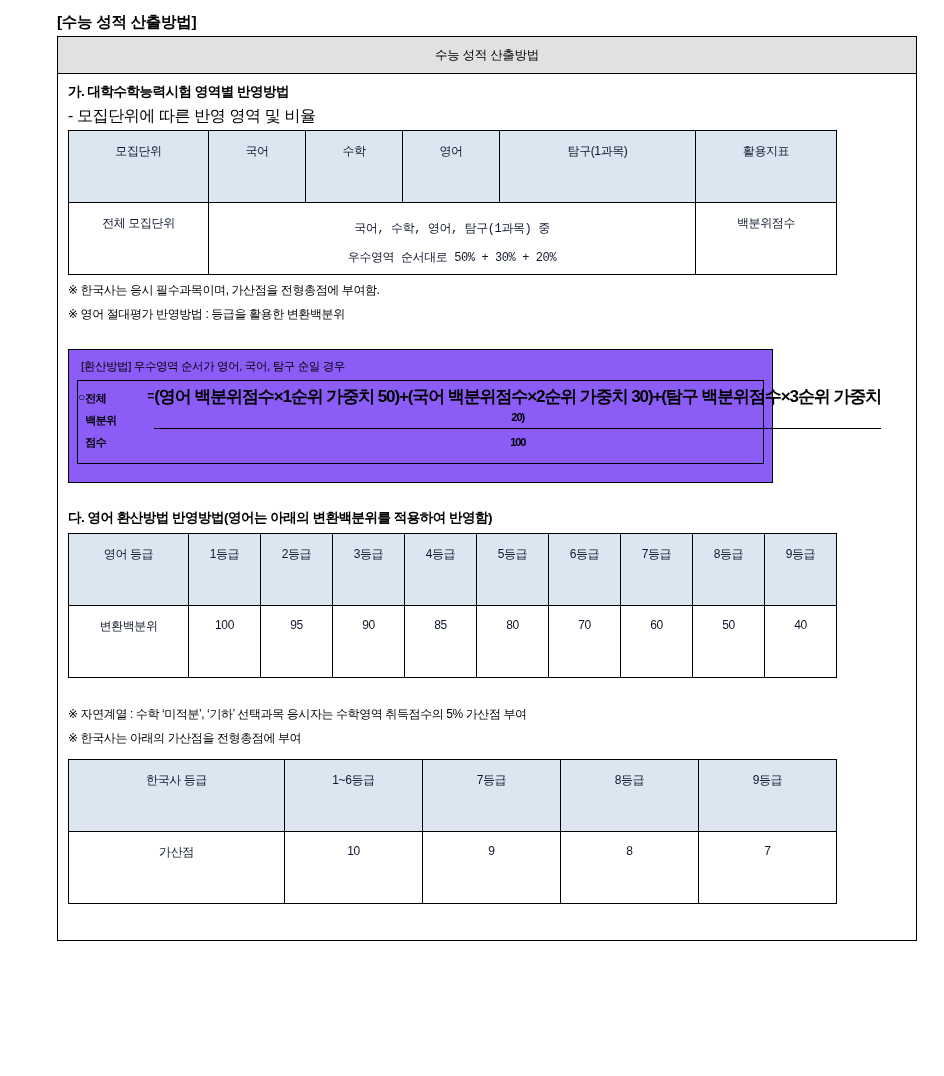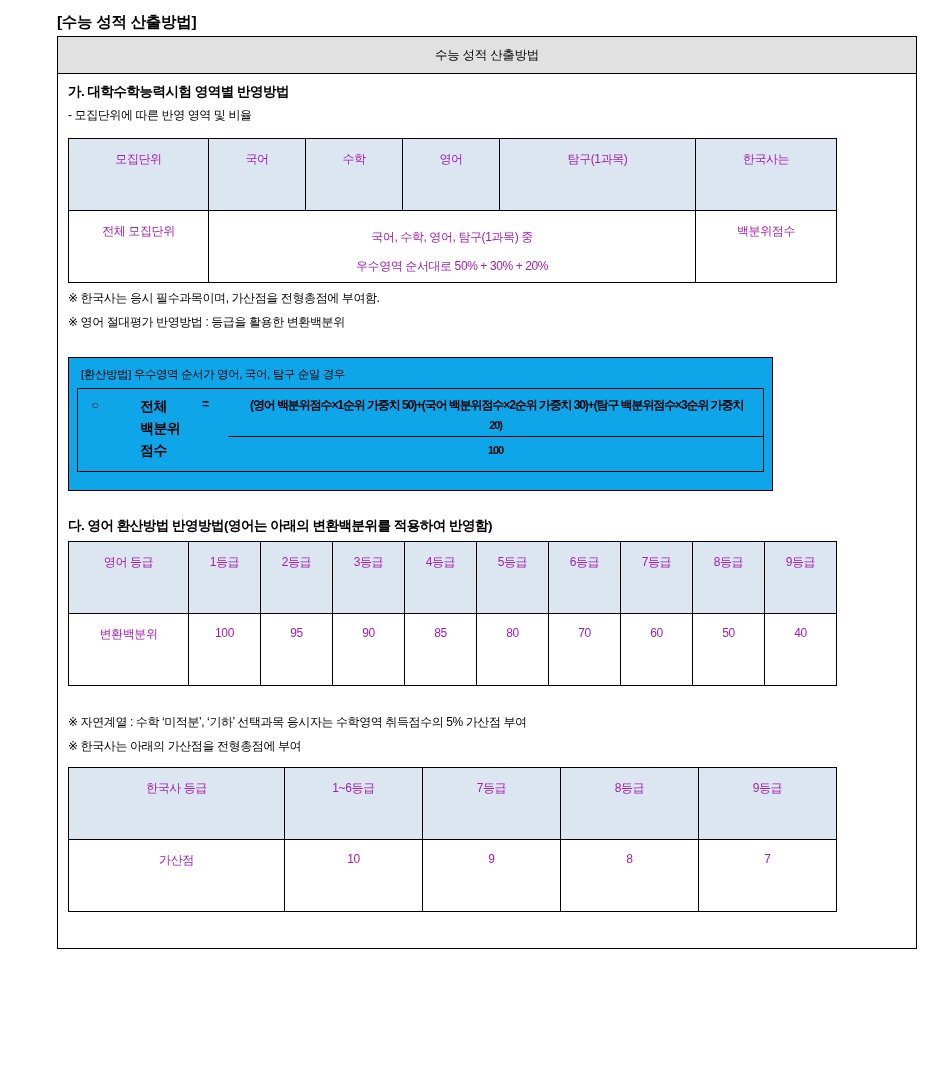--- a/index.html
+++ b/index.html
@@ -59,23 +59,23 @@
   
   .sec-head {
     font-size: 13.5px;
     font-weight: bold;
     letter-spacing: -0.5px;
     margin: 0 0 6px 2px;
     line-height: 18px;
   }
 
   .sub-line {
-    font-size: 12px;
+    font-size: 16px;
     letter-spacing: -0.4px;
-    margin: 0 0 14px 2px;
+    margin: 0 0 6px 2px;
     line-height: 17px;
   }
   .note-line {
     font-size: 12px;
     letter-spacing: -0.4px;
     margin: 7px 0 0 2px;
     line-height: 17px;
   }
 
   
@@ -86,44 +86,45 @@
     margin: 0 0 0 2px;
     border: 1.6px solid #000000;
   }
   table.grid td {
     border: 1px solid #000000;
     text-align: center;
     font-size: 12px;
     letter-spacing: -0.4px;
     vertical-align: top;
     padding-top: 12px;
-    color: #a21caf;
+    color: #0f172a;
   }
   table.grid tr.head td {
     background: #dce6f1;
   }
   table.grid tr.head td {
     height: 58px;
   }
   table.grid tr.body td {
     height: 58px;
   }
 
   .two-line {
     line-height: 29px;
+    font-family: Liberation Mono, monospace;
   }
 
   
   .formula-outer {
     margin: 0 0 0 2px;
     width: 705px;
     box-sizing: border-box;
     border: 1.6px solid #000000;
     padding: 8px 8px 18px 8px;
-    background: #0ea5e9;
+    background: #8b5cf6;
   }
   .formula-caption {
     font-size: 11.5px;
     letter-spacing: -0.4px;
     margin: 1px 0 6px 4px;
   }
   .formula-inner {
     border: 1px solid #000000;
     box-sizing: border-box;
     width: 100%;
@@ -136,44 +137,42 @@
   }
   .f-bullet {
     width: 34px;
     text-align: center;
     font-size: 12px;
     line-height: 16px;
     padding-top: 2px;
   }
   .f-label {
     width: 62px;
-    font-size: 14px;
+    font-size: 11px;
     font-weight: bold;
     letter-spacing: -0.6px;
     line-height: 21px;
     padding-top: 1px;
-    margin-left: 28px;
   }
   .f-eq {
     width: 26px;
     font-size: 12px;
     font-weight: bold;
     padding-top: 2px;
   }
   .f-frac {
     flex: 1;
   }
   .f-num {
-    font-size: 12px;
+    font-size: 17px;
     font-weight: bold;
     letter-spacing: -1.1px;
     line-height: 16px;
     white-space: nowrap;
     padding-top: 2px;
-    margin-left: 22px;
   }
   .f-num2 {
     font-size: 11px;
     font-weight: bold;
     letter-spacing: -1.1px;
     line-height: 16px;
     text-align: center;
     padding: 4px 0 3px 0;
   }
   .f-bar {
@@ -233,21 +232,21 @@
             <col class="c4">
             <col class="c5">
         </colgroup>
         <tbody>
           <tr class="head">
             <td>모집단위</td>
             <td>국어</td>
             <td>수학</td>
             <td>영어</td>
             <td>탐구(1과목)</td>
-            <td>한국사는</td>
+            <td>활용지표</td>
           </tr>
           <tr class="body">
             <td>전체 모집단위</td>
             <td colspan="4" class="two-line">
               <div>국어, 수학, 영어, 탐구(1과목) 중</div>
               <div>우수영역 순서대로 50% + 30% + 20%</div>
             </td>
             <td>백분위점수</td>
           </tr>
         </tbody>

